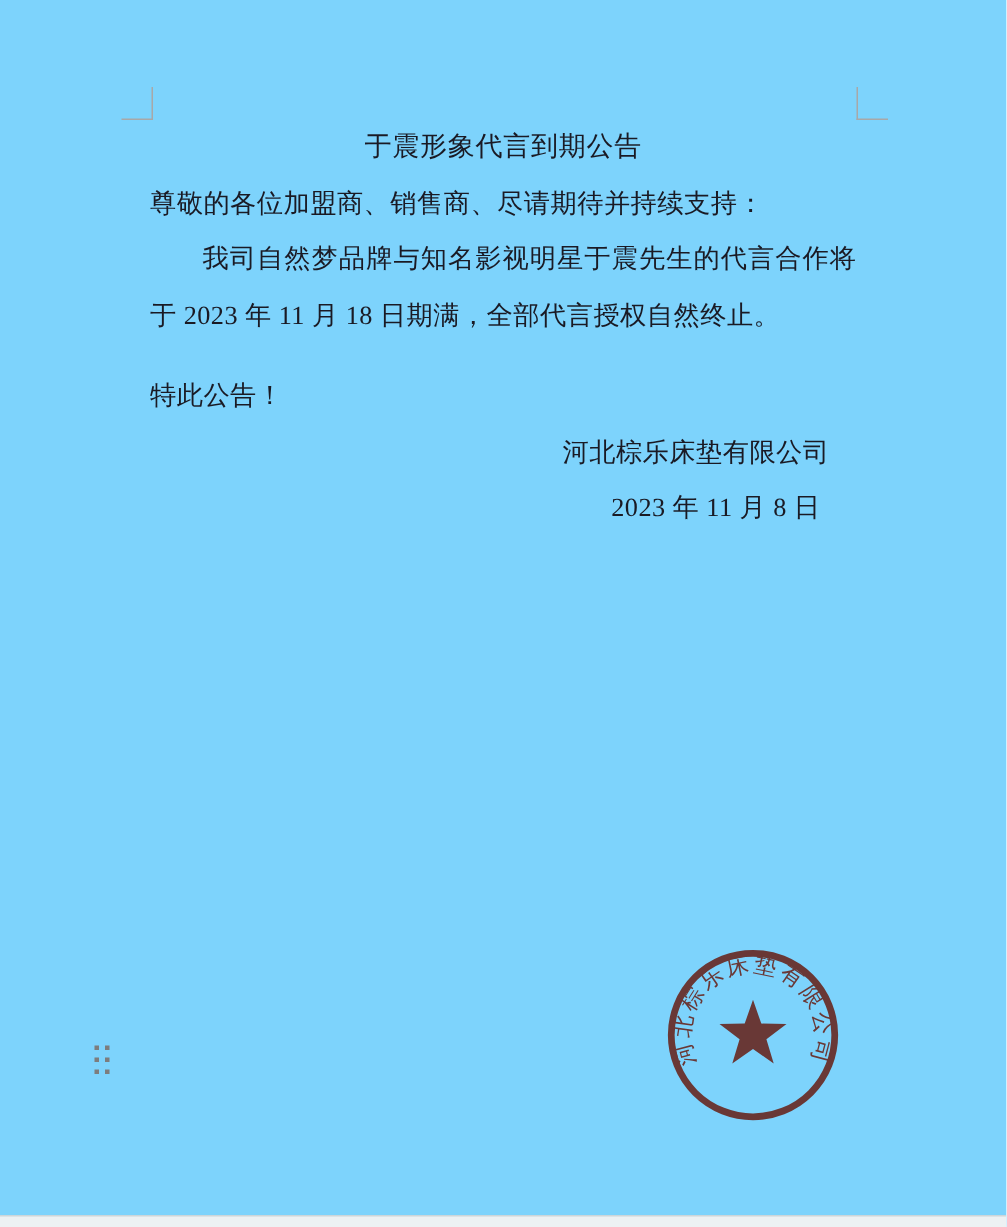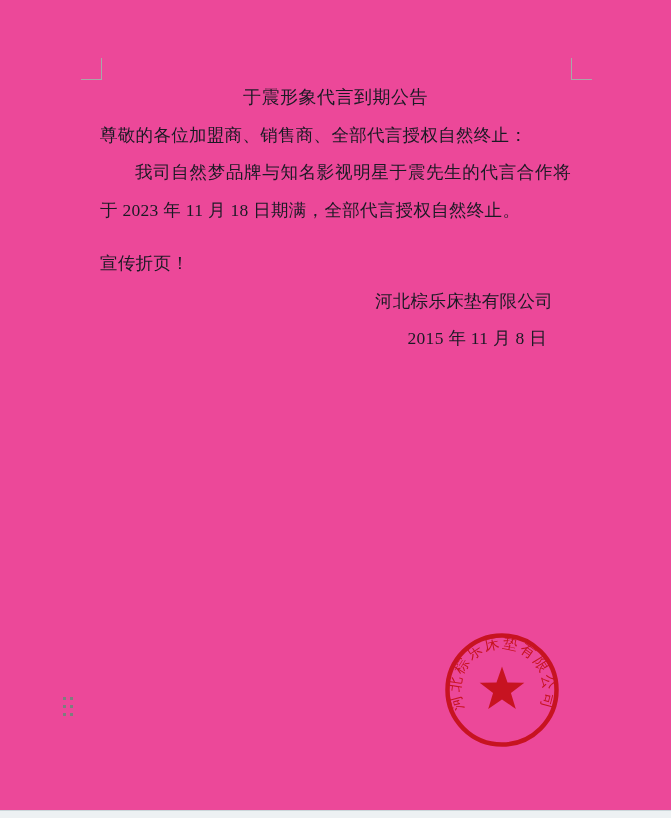--- a/index.html
+++ b/index.html
@@ -1,20 +1,20 @@
 <!DOCTYPE html>
 <html><head>
 <meta charset="utf-8">
 <style>
   html, body { margin: 0; padding: 0; background: #ffffff; }
   .screen {
     position: relative;
     width: 671px;
     height: 818px;
-    background: #ec4899;
+    background: #7dd3fc;
     overflow: hidden;
     font-family: "Liberation Serif", "DejaVu Serif", serif;
     color: #1a1a24;
   }
 
   
   .boundary-mark {
     position: absolute;
     width: 20px;
     height: 21px;
@@ -93,25 +93,25 @@
 </head>
 <body>
 
 <div class="screen">
 
   <div class="boundary-mark tl"></div>
   <div class="boundary-mark tr"></div>
 
   <div class="doc">
     <h1 class="title">于震形象代言到期公告</h1>
-    <p class="salutation">尊敬的各位加盟商、销售商、全部代言授权自然终止：</p>
+    <p class="salutation">尊敬的各位加盟商、销售商、尽请期待并持续支持：</p>
     <p class="indent">我司自然梦品牌与知名影视明星于震先生的代言合作将于 2023 年 11 月 18 日期满，全部代言授权自然终止。</p>
-    <p class="closing">宣传折页！</p>
+    <p class="closing">特此公告！</p>
     <p class="sign-company">河北棕乐床垫有限公司</p>
-    <p class="sign-date">2015 年 11 月 8 日</p>
+    <p class="sign-date">2023 年 11 月 8 日</p>
   </div>
 
   <div class="dot-grid">
     <i></i>
       <i></i>
     <i></i>
       <i></i>
     <i></i>
       <i></i>
   </div>

